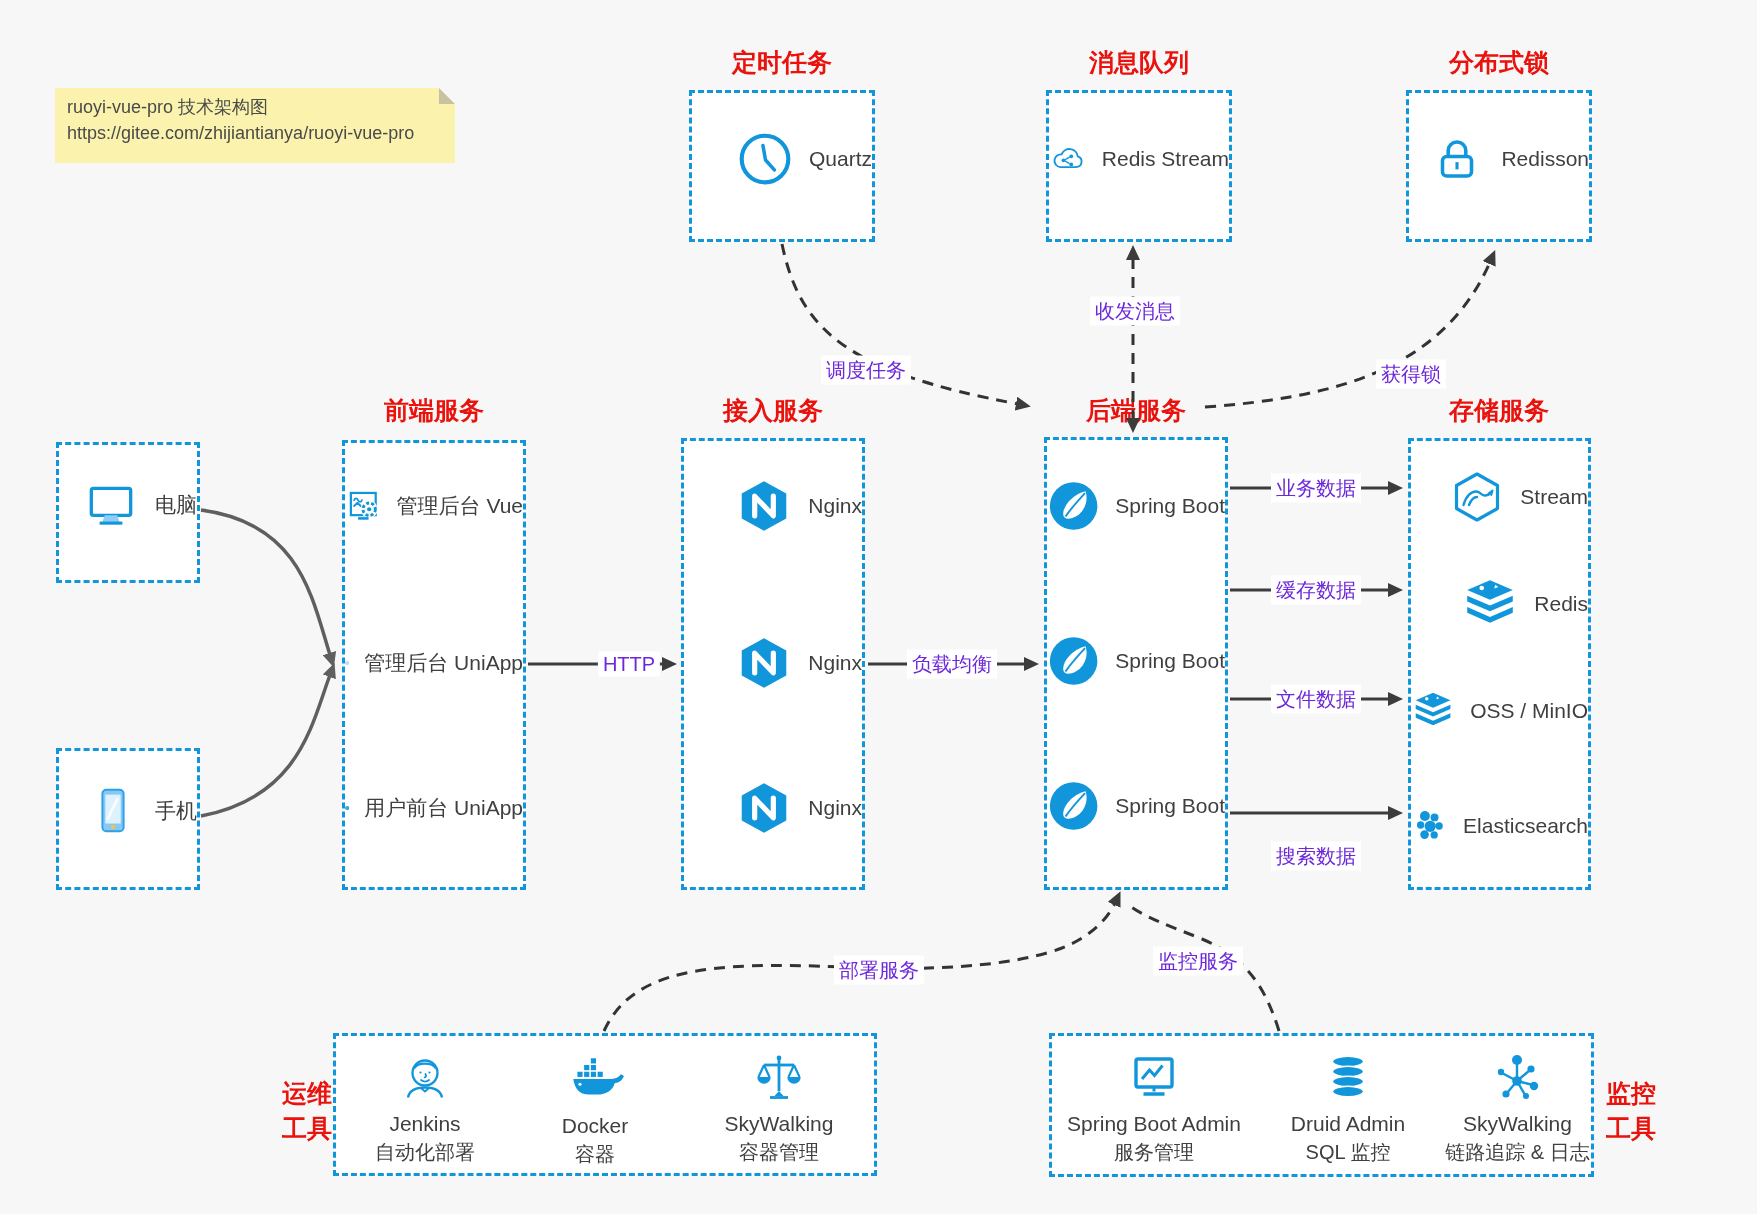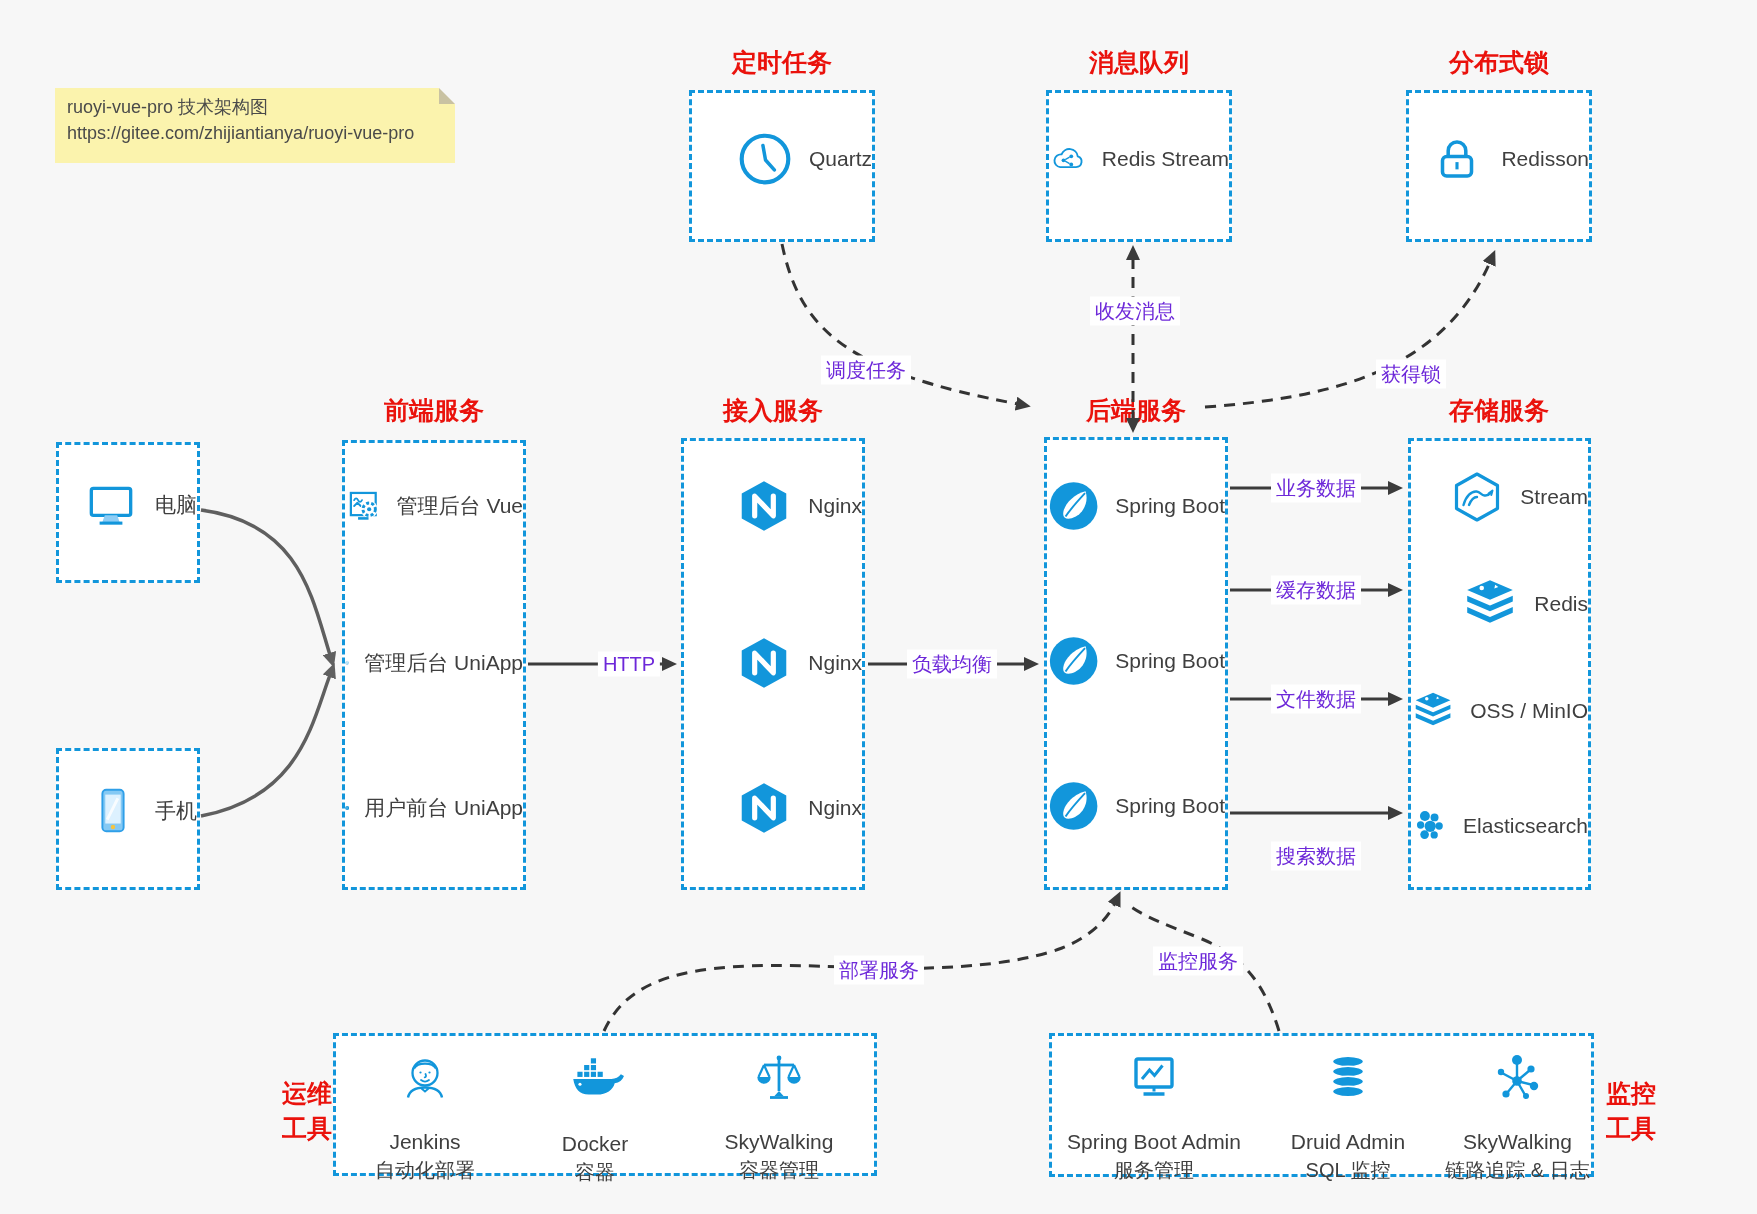--- a/index.html
+++ b/index.html
@@ -13,21 +13,21 @@
         justify-content:flex-end;gap:15px;}
   .lbl{color:#3f3f3f;font-size:21px;white-space:nowrap;}
   .chip{position:absolute;transform:translate(-50%,-50%);background:#ffffff;color:#6d28d9;
         font-size:20px;padding:1px 5px;white-space:nowrap;z-index:5;}
   .overlay{position:absolute;left:0;top:0;z-index:4;pointer-events:none;}
   .note{position:absolute;left:55px;top:88px;width:400px;height:75px;background:#fbf3ad;
         color:#4a4a4a;font-size:18px;line-height:26px;padding:6px 12px;box-sizing:border-box;z-index:2;}
   .note .fold{position:absolute;right:0;top:0;width:0;height:0;
         border-top:16px solid #f7f7f7;border-left:16px solid #c9c2a2;}
   .tool{position:absolute;top:14px;display:flex;flex-direction:column;align-items:center;}
-  .tool .name{color:#3f3f3f;font-size:21px;margin-top:24px;white-space:nowrap;}
+  .tool .name{color:#3f3f3f;font-size:21px;margin-top:6px;white-space:nowrap;}
   .tool .desc{color:#3f3f3f;font-size:20px;margin-top:3px;white-space:nowrap;}
 </style>
 </head>
 <body>
 
 <div class="canvas">
 
   <div class="note">
     <div class="fold"></div>
     <div>ruoyi-vue-pro 技术架构图</div>

